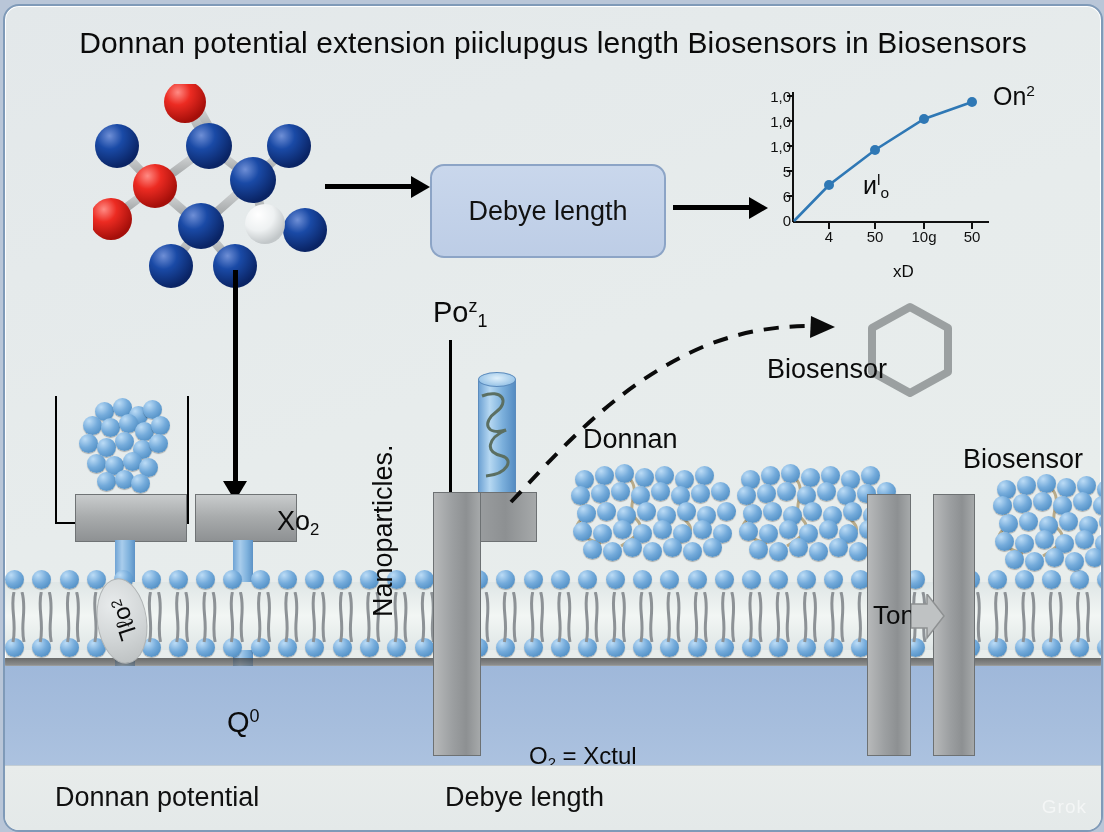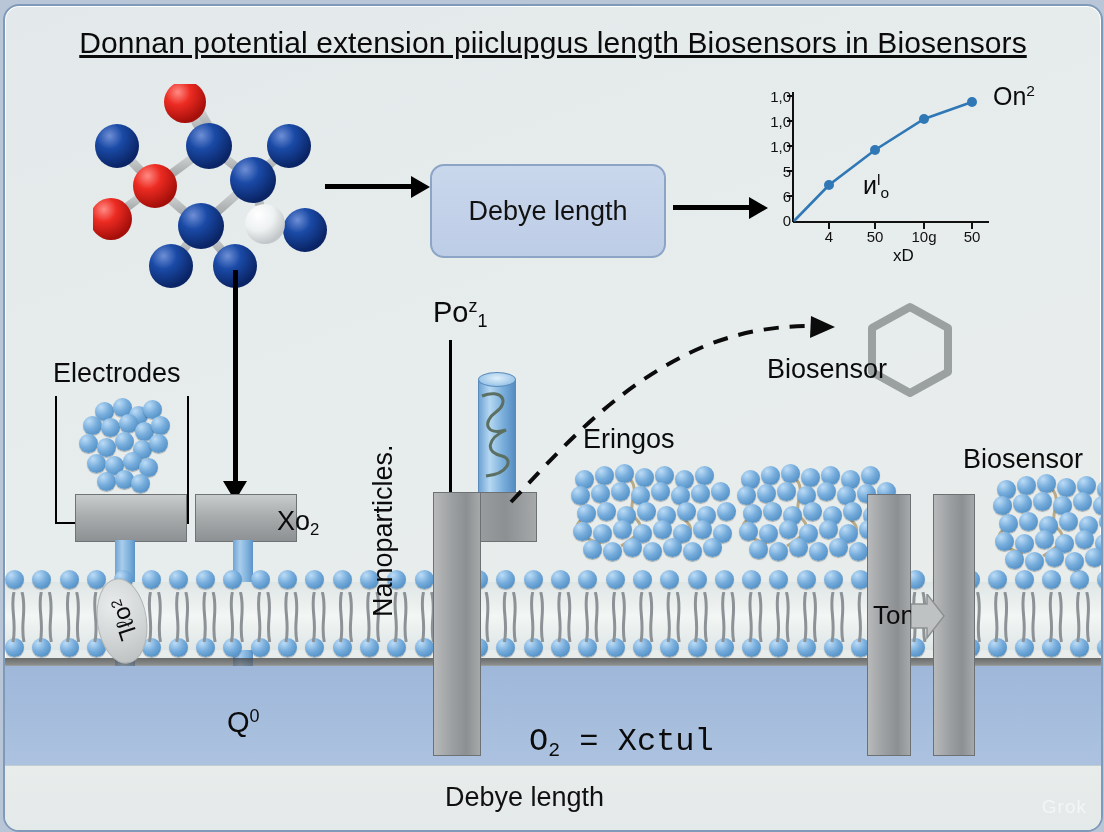--- a/index.html
+++ b/index.html
@@ -12,21 +12,21 @@
     position:absolute;left:3px;top:4px;width:1096px;height:824px;
     border:2px solid #7f9ab8;border-radius:16px;
     background:linear-gradient(160deg,#e3e8ea 0%,#e7ecec 45%,#e9eeec 100%);
     box-shadow:0 0 0 1px #ffffff inset;
     overflow:hidden;
   }
 
   
   .title{
     position:absolute;left:0;top:20px;width:1096px;text-align:center;
-    font-size:30px;color:#0b0b0b;letter-spacing:.1px;text-decoration:underline;
+    font-size:30px;color:#0b0b0b;letter-spacing:.1px;
   }
 
   
   .footer{
     position:absolute;left:0;bottom:0;width:1096px;height:64px;
     background:linear-gradient(180deg,#e8eceb 0%,#e4e9e9 100%);
     border-top:1px solid #c3cdd4;
   }
   .footer-label{position:absolute;top:16px;font-size:27px;color:#101010;}
   .fl1{left:50px;}
@@ -251,33 +251,32 @@
     <div class="chart-ylab" style="left:756px;top:107px;">1,0</div>
     <div class="chart-ylab" style="left:756px;top:132px;">1,0</div>
     <div class="chart-ylab" style="left:756px;top:157px;">5</div>
     <div class="chart-ylab" style="left:756px;top:182px;">6</div>
     <div class="chart-ylab" style="left:756px;top:206px;">0</div>
 
     <div class="chart-xlab" style="left:807px;top:222px;">4</div>
     <div class="chart-xlab" style="left:853px;top:222px;">50</div>
     <div class="chart-xlab" style="left:902px;top:222px;">10g</div>
     <div class="chart-xlab" style="left:950px;top:222px;">50</div>
-    <div class="lbl" style="left:888px;top:240px;font-size:17px;">xD</div>
+    <div class="lbl" style="left:888px;top:256px;font-size:17px;">xD</div>
 
     <div class="lbl" style="left:988px;top:76px;font-size:25px;">
       <span>On</span><sup>2</sup>
     </div>
     <div class="lbl" style="left:858px;top:165px;font-size:25px;">
       <span>и</span><sup>l</sup><sub>o</sub>
     </div>
 
     <div class="arrowline" style="left:228px;top:264px;width:5px;height:215px;"></div>
     <div class="arrowhead ah-down" style="left:218px;top:475px;"></div>
 
-    <div class="lbl" style="left:48px;top:352px;font-size:27px;">Electrodes</div>
     <div class="bracket" style="left:50px;top:390px;width:130px;height:126px;"></div>
 
     <div class="cluster" style="left:72px;top:392px;">
       <div class="bead" style="left:18px;top:4px;"></div>
         <div class="bead" style="left:36px;top:0px;"></div>
       <div class="bead" style="left:52px;top:8px;"></div>
         <div class="bead" style="left:66px;top:2px;"></div>
       <div class="bead" style="left:6px;top:18px;"></div>
         <div class="bead" style="left:24px;top:20px;"></div>
       <div class="bead" style="left:42px;top:16px;"></div>
@@ -515,21 +514,21 @@
     <svg style="position:absolute;left:490px;top:300px;" width="340" height="200" viewBox="0 0 340 200">
       <path d="M16,196 C60,150 120,78 210,40 C250,24 285,20 316,20" fill="none" stroke="#0b0b0b" stroke-width="4" stroke-dasharray="15,11"></path>
       <polygon points="316,10 340,21 315,32" fill="#0b0b0b"></polygon>
     </svg>
 
     <svg class="hexagon" width="90" height="96" viewBox="0 0 90 96">
       <polygon points="45,5 83,26 83,70 45,91 7,70 7,26" fill="none" stroke="#9ba0a1" stroke-width="8" stroke-linejoin="round"></polygon>
     </svg>
     <div class="lbl" style="left:762px;top:348px;font-size:27px;">Biosensor</div>
 
-    <div class="lbl" style="left:578px;top:418px;font-size:27px;">Eringos</div>
+    <div class="lbl" style="left:578px;top:418px;font-size:27px;">Donnan</div>
 
     <div class="cluster" style="left:566px;top:458px;">
         <svg width="170" height="100" style="position: absolute; left: 0px; top: 0px; pointer-events: none;">
           <path d="M14,18 C2,32 22,44 8,58 C0,68 18,76 30,80" fill="none" stroke="#b8ab8a" stroke-width="3"></path>
           <path d="M58,14 C72,28 52,42 66,56 C76,66 60,76 50,82" fill="none" stroke="#b8ab8a" stroke-width="3"></path>
           <path d="M108,16 C120,30 100,44 116,58 C126,68 112,78 102,82" fill="none" stroke="#b8ab8a" stroke-width="3"></path>
         </svg>
         <div class="bead" style="left: 4px; top: 6px;"></div>
         <div class="bead" style="left: 24px; top: 2px;"></div>
         <div class="bead" style="left: 44px; top: 0px;"></div>
@@ -653,23 +652,24 @@
 
     <div class="gray-bar" style="left:862px;top:488px;width:42px;height:260px;"></div>
     <div class="gray-bar" style="left:928px;top:488px;width:40px;height:260px;"></div>
     <div class="lbl" style="left:868px;top:594px;font-size:26px;">Ton</div>
     <svg style="position:absolute;left:906px;top:588px;" width="34" height="46" viewBox="0 0 34 46">
       <polygon points="0,10 16,10 16,0 33,22 16,44 16,34 0,34" fill="#bfc2c3" stroke="#8e9192" stroke-width="1.5"></polygon>
     </svg>
 
     <div class="lbl" style="left:958px;top:438px;font-size:27px;">Biosensor</div>
 
-    <div class="lbl" style="left:524px;top:717px;font-size:32px;font-family:Liberation Mono, monospace;">
+    <div class="lbl" style="left:524px;top:736px;font-size:24px;">
       <span>O</span><sub>2</sub><span> = Xctul</span>
     </div>
 
     <div class="footer">
+      <div class="footer-label fl1">Donnan potential</div>
       <div class="footer-label fl2">Debye length</div>
       <div class="watermark">Grok</div>
     </div>
 
   </div>
 </div>
 
 </body></html>

